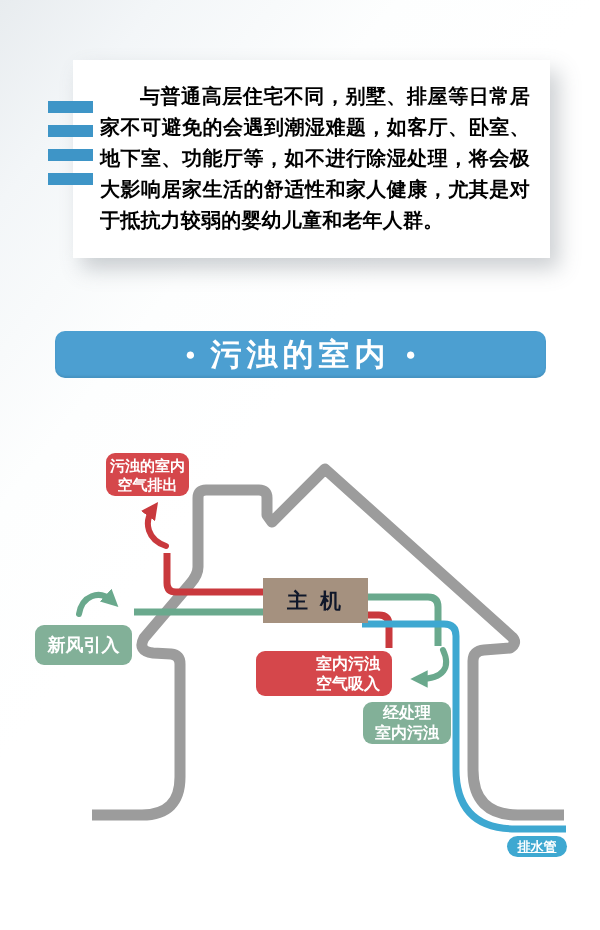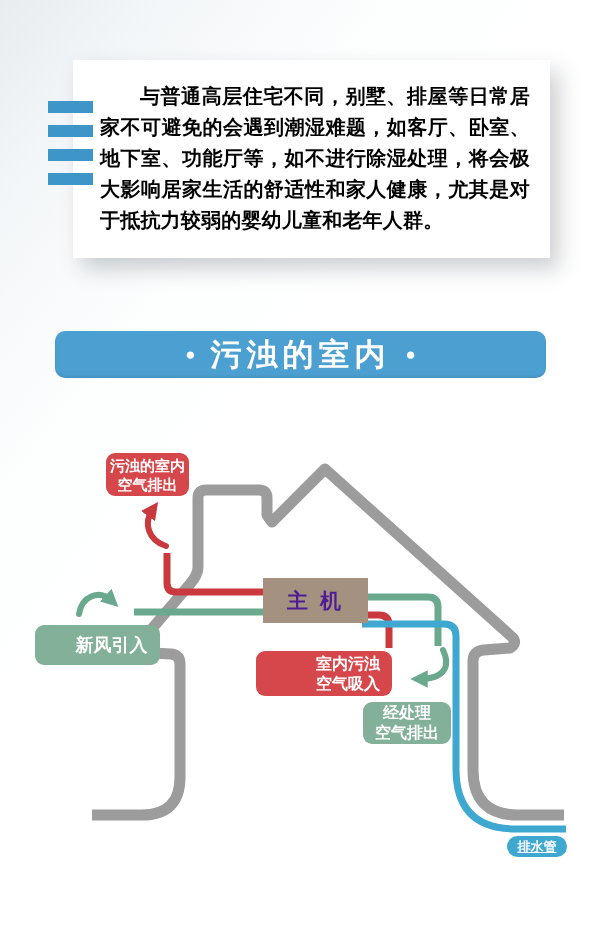--- a/index.html
+++ b/index.html
@@ -38,21 +38,21 @@
     white-space:pre-line;
   }
   .tag-exhaust{left:106px;top:453px;width:83px;height:43px;font-size:15px;line-height:19px;}
   .tag-fresh{left:35px;top:625px;width:97px;height:40px;font-size:18px;line-height:20px;}
   .tag-suction{left:256px;top:651px;width:88px;height:45px;font-size:16px;line-height:20px;padding-left:48px;}
   .tag-treated{left:363px;top:702px;width:88px;height:42px;font-size:16px;line-height:20px;}
   .tag-drain{left:507px;top:836px;width:60px;height:21px;font-size:13px;line-height:14px;border-radius:11px;}
   .unit-box{
     position:absolute;left:263px;top:578px;width:105px;height:45px;
     display:flex;align-items:center;justify-content:center;
-    color:#4c1d95;font-size:21px;font-weight:bold;letter-spacing:3px;
+    color:#0f172a;font-size:21px;font-weight:bold;letter-spacing:3px;
   }
 </style>
 </head>
 <body>
 
 <div class="stage">
 
   <div class="intro-card">
     <p>与普通高层住宅不同，别墅、排屋等日常居家不可避免的会遇到潮湿难题，如客厅、卧室、地下室、功能厅等，如不进行除湿处理，将会极大影响居家生活的舒适性和家人健康，尤其是对于抵抗力较弱的婴幼儿童和老年人群。</p>
   </div>
@@ -95,19 +95,19 @@
     <path d="M 166 546 C 148 540 143 523 153 509" fill="none" stroke-width="6" stroke-linecap="round" marker-end="url(#mred)" stroke="#c9393d"></path>
     <path d="M 79 614 C 82 596 99 589 112 601" fill="none" stroke-width="6" stroke-linecap="round" marker-end="url(#mgreen)" stroke="#6aa98d"></path>
     <path d="M 341 664 C 352 677 369 675 381 659" fill="none" stroke-width="6" stroke-linecap="round" marker-end="url(#mred)" stroke="#c9393d"></path>
     <path d="M 443 650 C 451 667 444 679 419 679" fill="none" stroke-width="6" stroke-linecap="round" marker-end="url(#mgreen)" stroke="#6aa98d"></path>
   </svg>
 
   <div class="unit-box" style="background-color: rgb(165, 145, 127);">主 机</div>
 
   <div class="tag tag-exhaust" style="background-color: rgb(213, 71, 75);">污浊的室内
 空气排出</div>
-  <div class="tag tag-fresh" style="background-color: rgb(130, 176, 152); padding-left: 28px;">新风引入</div>
+  <div class="tag tag-fresh" style="background-color: rgb(130, 176, 152);">新风引入</div>
   <div class="tag tag-suction" style="background-color: rgb(213, 71, 75);">室内污浊
 空气吸入</div>
   <div class="tag tag-treated" style="background-color: rgb(130, 176, 152);">经处理
-空气排出</div>
+室内污浊</div>
   <div class="tag tag-drain" style="background-color: rgb(62, 168, 209); text-decoration: underline;">排水管</div>
 </div>
 
 </body></html>

